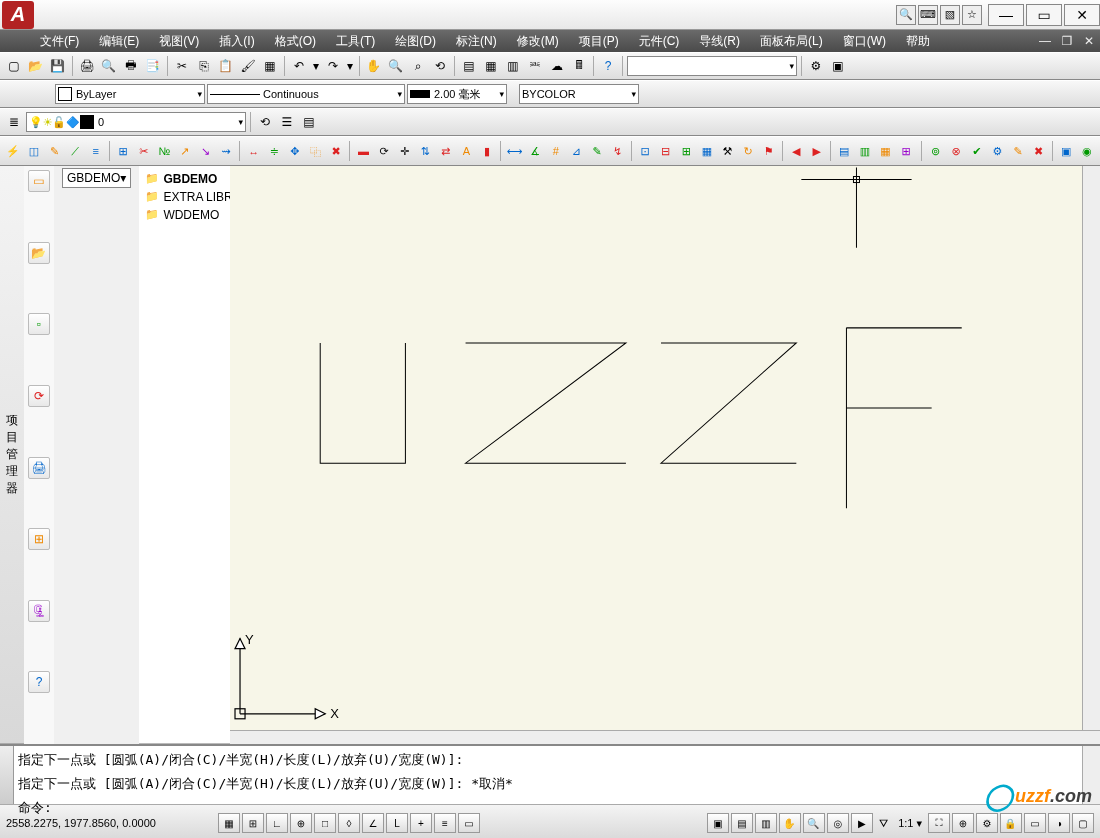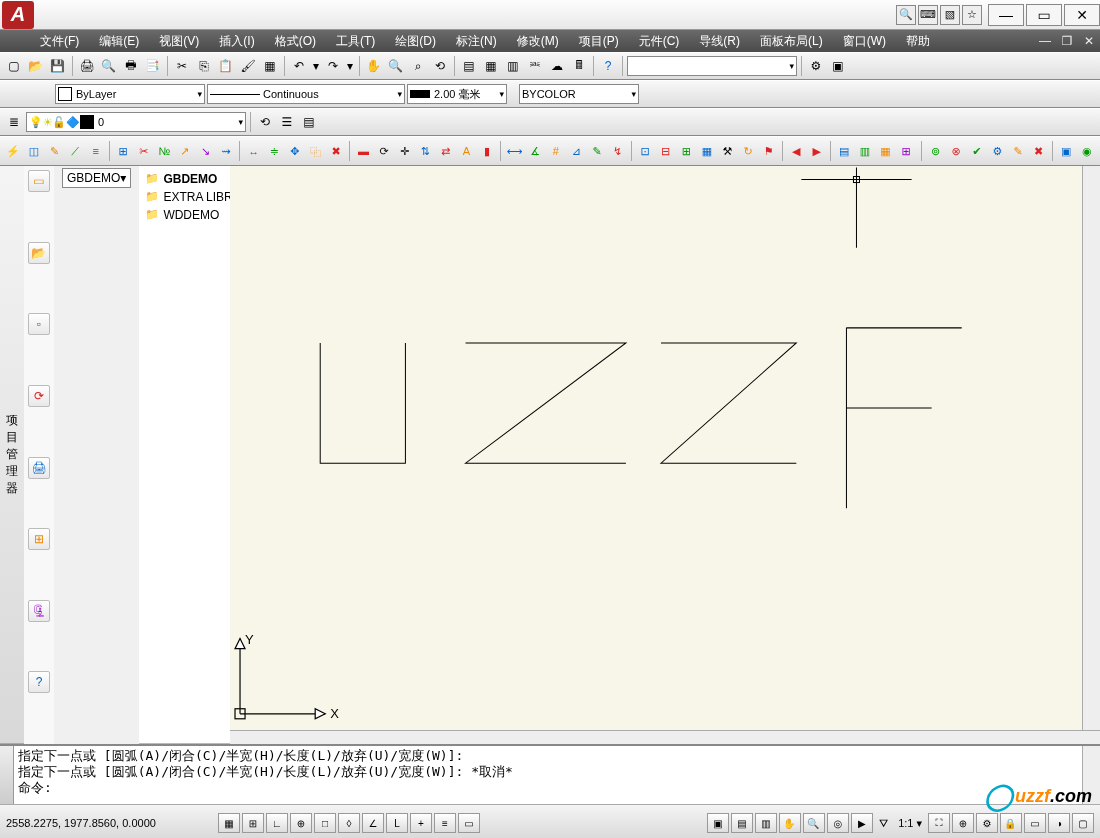--- a/index.html
+++ b/index.html
@@ -48,33 +48,33 @@
 
 .canvas-wrap { flex: 1; display: flex; flex-direction: column; }
 .canvas { flex: 1; background: #f7f6e8; position: relative; }
 .canvas svg { width: 100%; height: 100%; }
 .sbar { width: 18px; background: #eee; border-left: 1px solid #aaa; }
 .sbar-h { height: 18px; background: #eee; border-top: 1px solid #aaa; }
 
 
 .cmdarea { height: 60px; background: #fff; border-top: 2px solid #888; display: flex; }
 .cmd-grip { width: 14px; background: linear-gradient(#eee,#ccc); border-right: 1px solid #999; }
-.cmd-text { flex: 1; font-family: "SimSun", monospace; font-size: 13px; padding: 2px 4px; line-height: 16px; white-space: pre; }
+.cmd-text { flex: 1; font-family: "SimSun", monospace; font-size: 13px; padding: 2px 4px; line-height: 24px; white-space: pre; }
 .cmd-sb { width: 18px; background: #eee; border-left: 1px solid #aaa; }
 
 
 .statusbar { height: 26px; background: linear-gradient(#f4f4f4,#d8d8d8); border-top: 1px solid #aaa; display: flex; align-items: center; padding: 18px 6px; font-size: 11px; gap: 2px; }
 .statusbar .coords { width: 210px; }
 .statusbar .sbtn { width: 22px; height: 20px; border: 1px solid #999; background: linear-gradient(#fff,#ddd); display: flex; align-items: center; justify-content: center; font-size: 10px; }
 .statusbar .stxt { padding: 0 4px; }
 
 
 .wm { position: absolute; right: 8px; bottom: 26px; font-size: 18px; font-weight: bold; color: #f80; font-style: italic; display: flex; align-items: center; }
 .wm .o { color: #0ac; font-size: 26px; margin-right: 2px; }
-.wm .dot { color: #000000; }
+.wm .dot { color: #404040; }
 </style>
 </head>
 <body>
 
 <div class="titlebar">
   <div class="logo">A</div>
   <div class="title-search">
     <div class="tbtn">🔍</div>
     <div class="tbtn">⌨</div>
     <div class="tbtn">▧</div>

